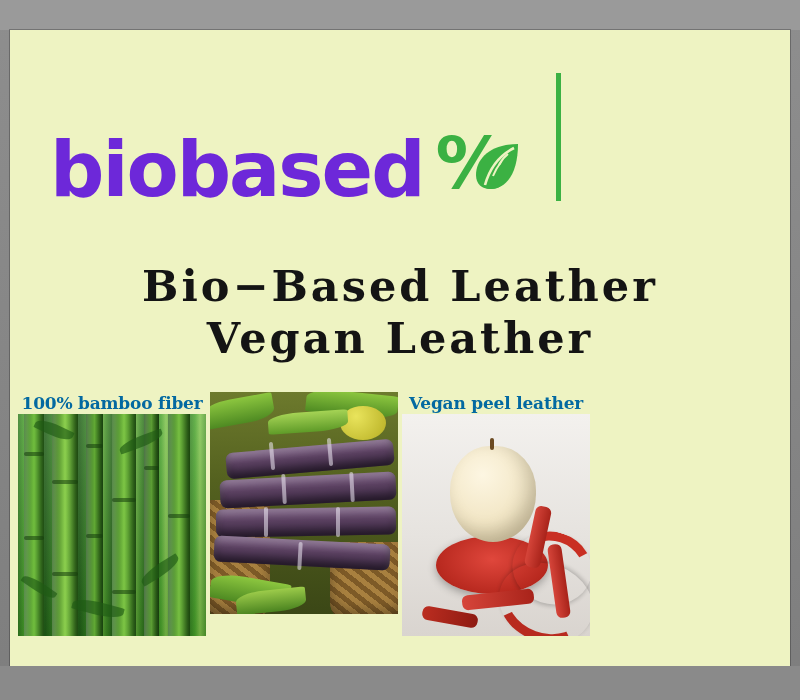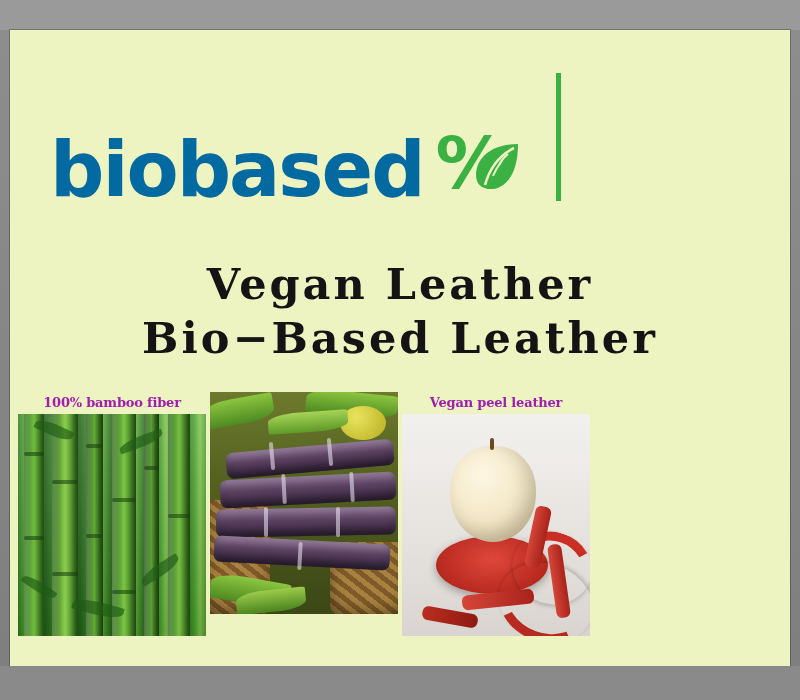--- a/index.html
+++ b/index.html
@@ -58,21 +58,21 @@
     top: 85px;
     height: 110px;
     display: flex;
     align-items: center;
   }
   #logo-wordmark {
     font-family: "DejaVu Sans", sans-serif;
     font-weight: 700;
     font-size: 76px;
     line-height: 76px;
-    color: #0369a1;
+    color: #6d28d9;
     letter-spacing: -2px;
   }
   #logo-percent-mark {
     position: relative;
     width: 86px;
     height: 78px;
     margin-left: 12px;
   }
   #logo-percent-mark .pct {
     position: absolute;
@@ -129,22 +129,22 @@
     width: 768px;
     display: flex;
     gap: 4px;
   }
   .card {
     width: 188px;
   }
   .card-caption {
     font-family: "DejaVu Serif", serif;
     font-weight: 700;
-    font-size: 13px;
-    color: #a21caf;
+    font-size: 17px;
+    color: #0369a1;
     text-align: center;
     height: 22px;
     line-height: 22px;
     white-space: nowrap;
     letter-spacing: -0.2px;
   }
   .card-photo {
     width: 188px;
     height: 222px;
     position: relative;
@@ -315,22 +315,22 @@
             <path d="M34 13 C30 16 27 20 25 24" stroke="#eef3c2" stroke-width="2" fill="none"></path>
             <path d="M27 21 C24 25 21 30 19 35" stroke="#eef3c2" stroke-width="2" fill="none"></path>
           </svg>
         </span>
       </div>
 
       <div id="logo-divider"></div>
     </div>
 
     <div id="title-block">
+      <div id="title-line-2">Bio−Based Leather</div>
       <div id="title-line-1">Vegan Leather</div>
-      <div id="title-line-2">Bio−Based Leather</div>
     </div>
 
     <div id="cards-row">
 
       <div class="card">
         <div class="card-caption">100% bamboo fiber</div>
         <div class="card-photo photo-bamboo">
           <div class="bamboo-stalk" style="left:6px;width:20px;background:linear-gradient(90deg,#2c6e1a,#72bf3f,#2d6f1b);"></div>
           <div class="bamboo-stalk" style="left:34px;width:26px;background:linear-gradient(90deg,#276315,#8ccf4e,#2b6a18);"></div>
           <div class="bamboo-stalk" style="left:68px;width:17px;background:linear-gradient(90deg,#1f5512,#63ad35,#225c14);"></div>

